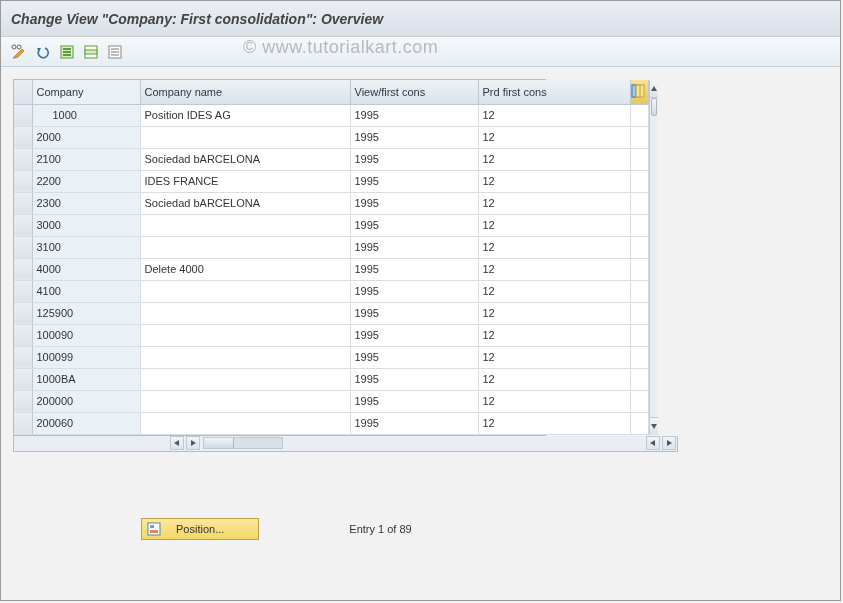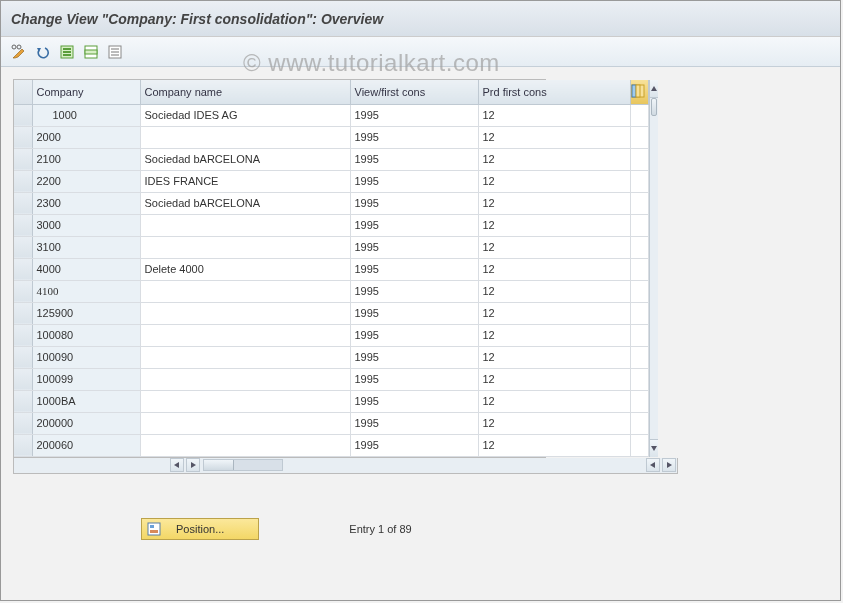--- a/index.html
+++ b/index.html
@@ -150,25 +150,24 @@
     padding:0 34px 0 4px;
     white-space: nowrap;
   }
   .pos-btn .icon {
     width:16px;height:16px;margin-right:14px;display:flex;align-items:center;justify-content:center;
   }
   .status-text{color:#333;}
   .watermark {
     position:absolute;
     top:36px; left:242px;
-    font-size:24px;
+    font-size:18px;
     color:rgba(160,160,160,0.7);
     letter-spacing:0.5px;
     pointer-events:none;
-    margin-top:12px;
   }
 </style>
 </head>
 <body>
 
 <div class="window">
 
   <div class="titlebar">
     <span class="titlebar-title">Change View "Company: First consolidation": Overview</span>
   </div>
@@ -230,21 +229,21 @@
                     <rect x="1" y="1" width="4" height="12" fill="#9ecbef" stroke="#4a7eb0"></rect>
                     <rect x="5" y="1" width="4" height="12" fill="#f7e19a" stroke="#c9a22a"></rect>
                   </svg>
               </th>
             </tr>
           </thead>
           <tbody id="grid-body">
               <tr>
                 <td class="rowhdr"></td>
                 <td class="col-company" style="background: rgb(234, 241, 246); padding-left: 20px;">1000</td>
-                <td class="col-name">Sociedad IDES AG</td>
+                <td class="col-name">Position IDES AG</td>
                 <td class="col-year">1995</td>
                 <td class="col-prd">12</td>
                 <td style="width: 18px;"></td>
               </tr>
               <tr>
                 <td class="rowhdr"></td>
                 <td class="col-company" style="background: rgb(234, 241, 246);">2000</td>
                 <td class="col-name"></td>
                 <td class="col-year">1995</td>
                 <td class="col-prd">12</td>
@@ -293,37 +292,29 @@
               <tr>
                 <td class="rowhdr"></td>
                 <td class="col-company" style="background: rgb(234, 241, 246);">4000</td>
                 <td class="col-name">Delete 4000</td>
                 <td class="col-year">1995</td>
                 <td class="col-prd">12</td>
                 <td style="width: 18px;"></td>
               </tr>
               <tr>
                 <td class="rowhdr"></td>
-                <td class="col-company" style="background: rgb(234, 241, 246); font-family: Liberation Serif, serif;">4100</td>
+                <td class="col-company" style="background: rgb(234, 241, 246);">4100</td>
                 <td class="col-name"></td>
                 <td class="col-year">1995</td>
                 <td class="col-prd">12</td>
                 <td style="width: 18px;"></td>
               </tr>
               <tr>
                 <td class="rowhdr"></td>
                 <td class="col-company" style="background: rgb(234, 241, 246);">125900</td>
-                <td class="col-name"></td>
-                <td class="col-year">1995</td>
-                <td class="col-prd">12</td>
-                <td style="width: 18px;"></td>
-              </tr>
-              <tr>
-                <td class="rowhdr"></td>
-                <td class="col-company" style="background: rgb(234, 241, 246);">100080</td>
                 <td class="col-name"></td>
                 <td class="col-year">1995</td>
                 <td class="col-prd">12</td>
                 <td style="width: 18px;"></td>
               </tr>
               <tr>
                 <td class="rowhdr"></td>
                 <td class="col-company" style="background: rgb(234, 241, 246);">100090</td>
                 <td class="col-name"></td>
                 <td class="col-year">1995</td>

